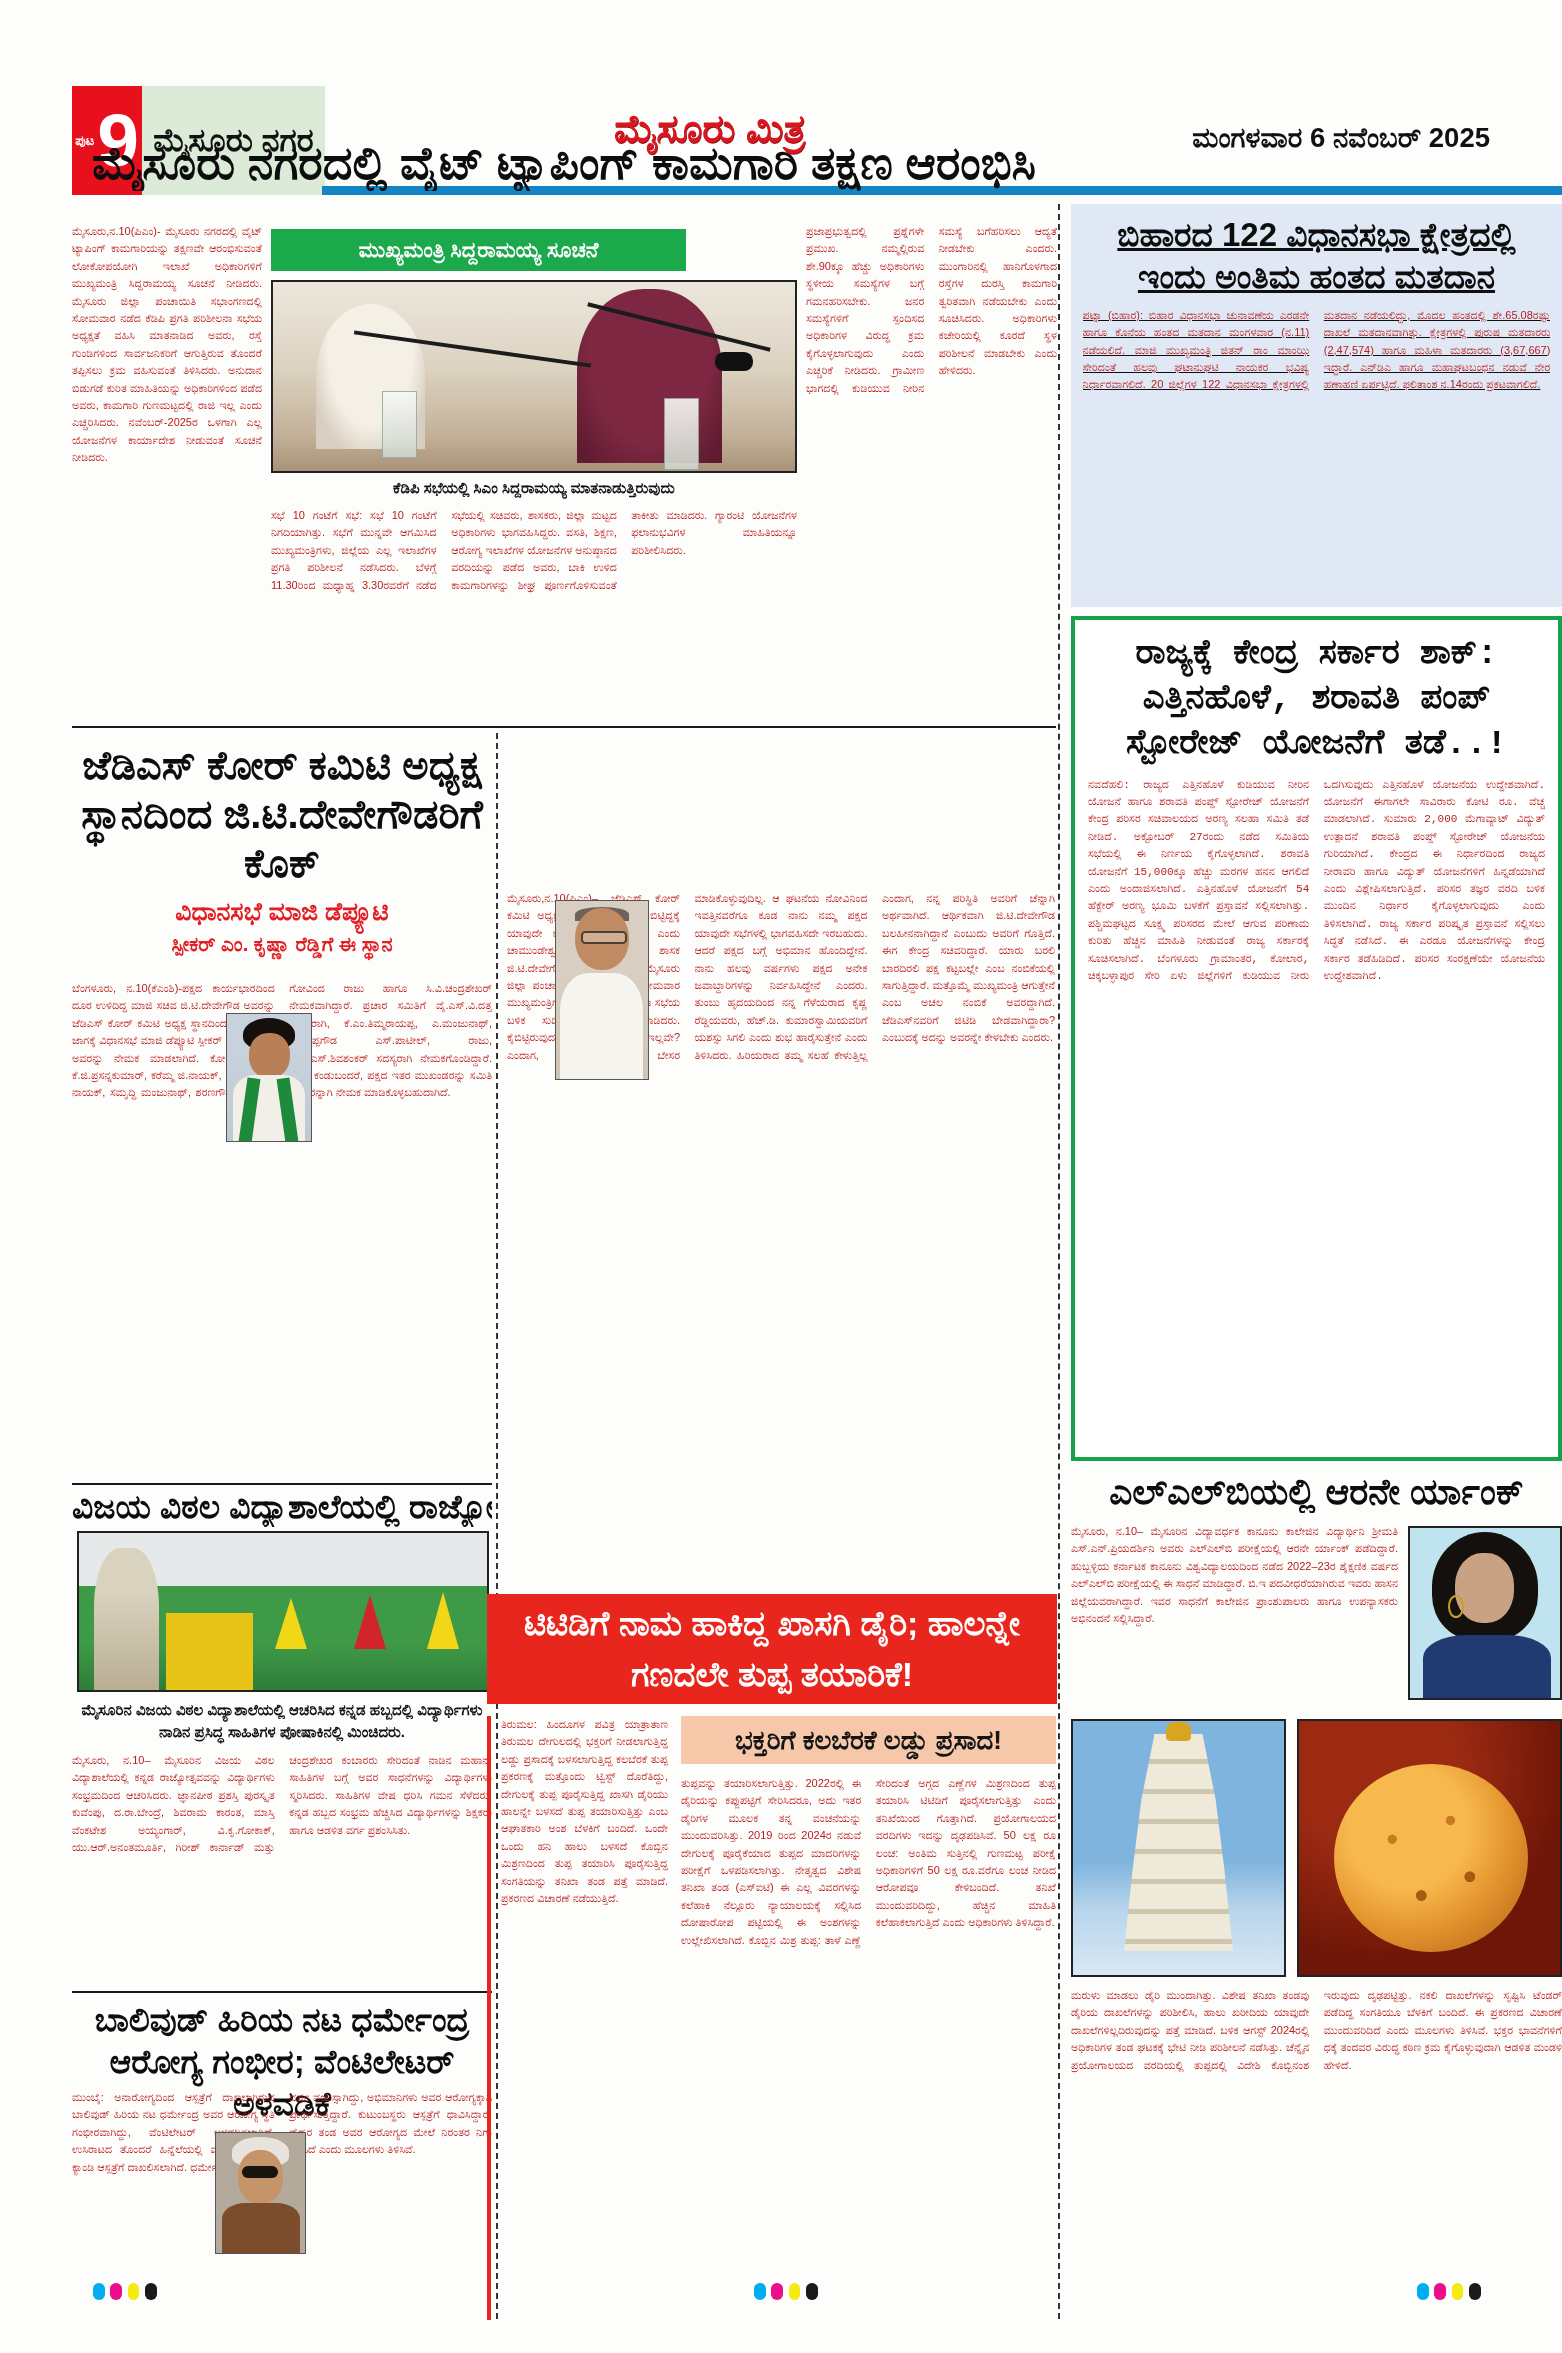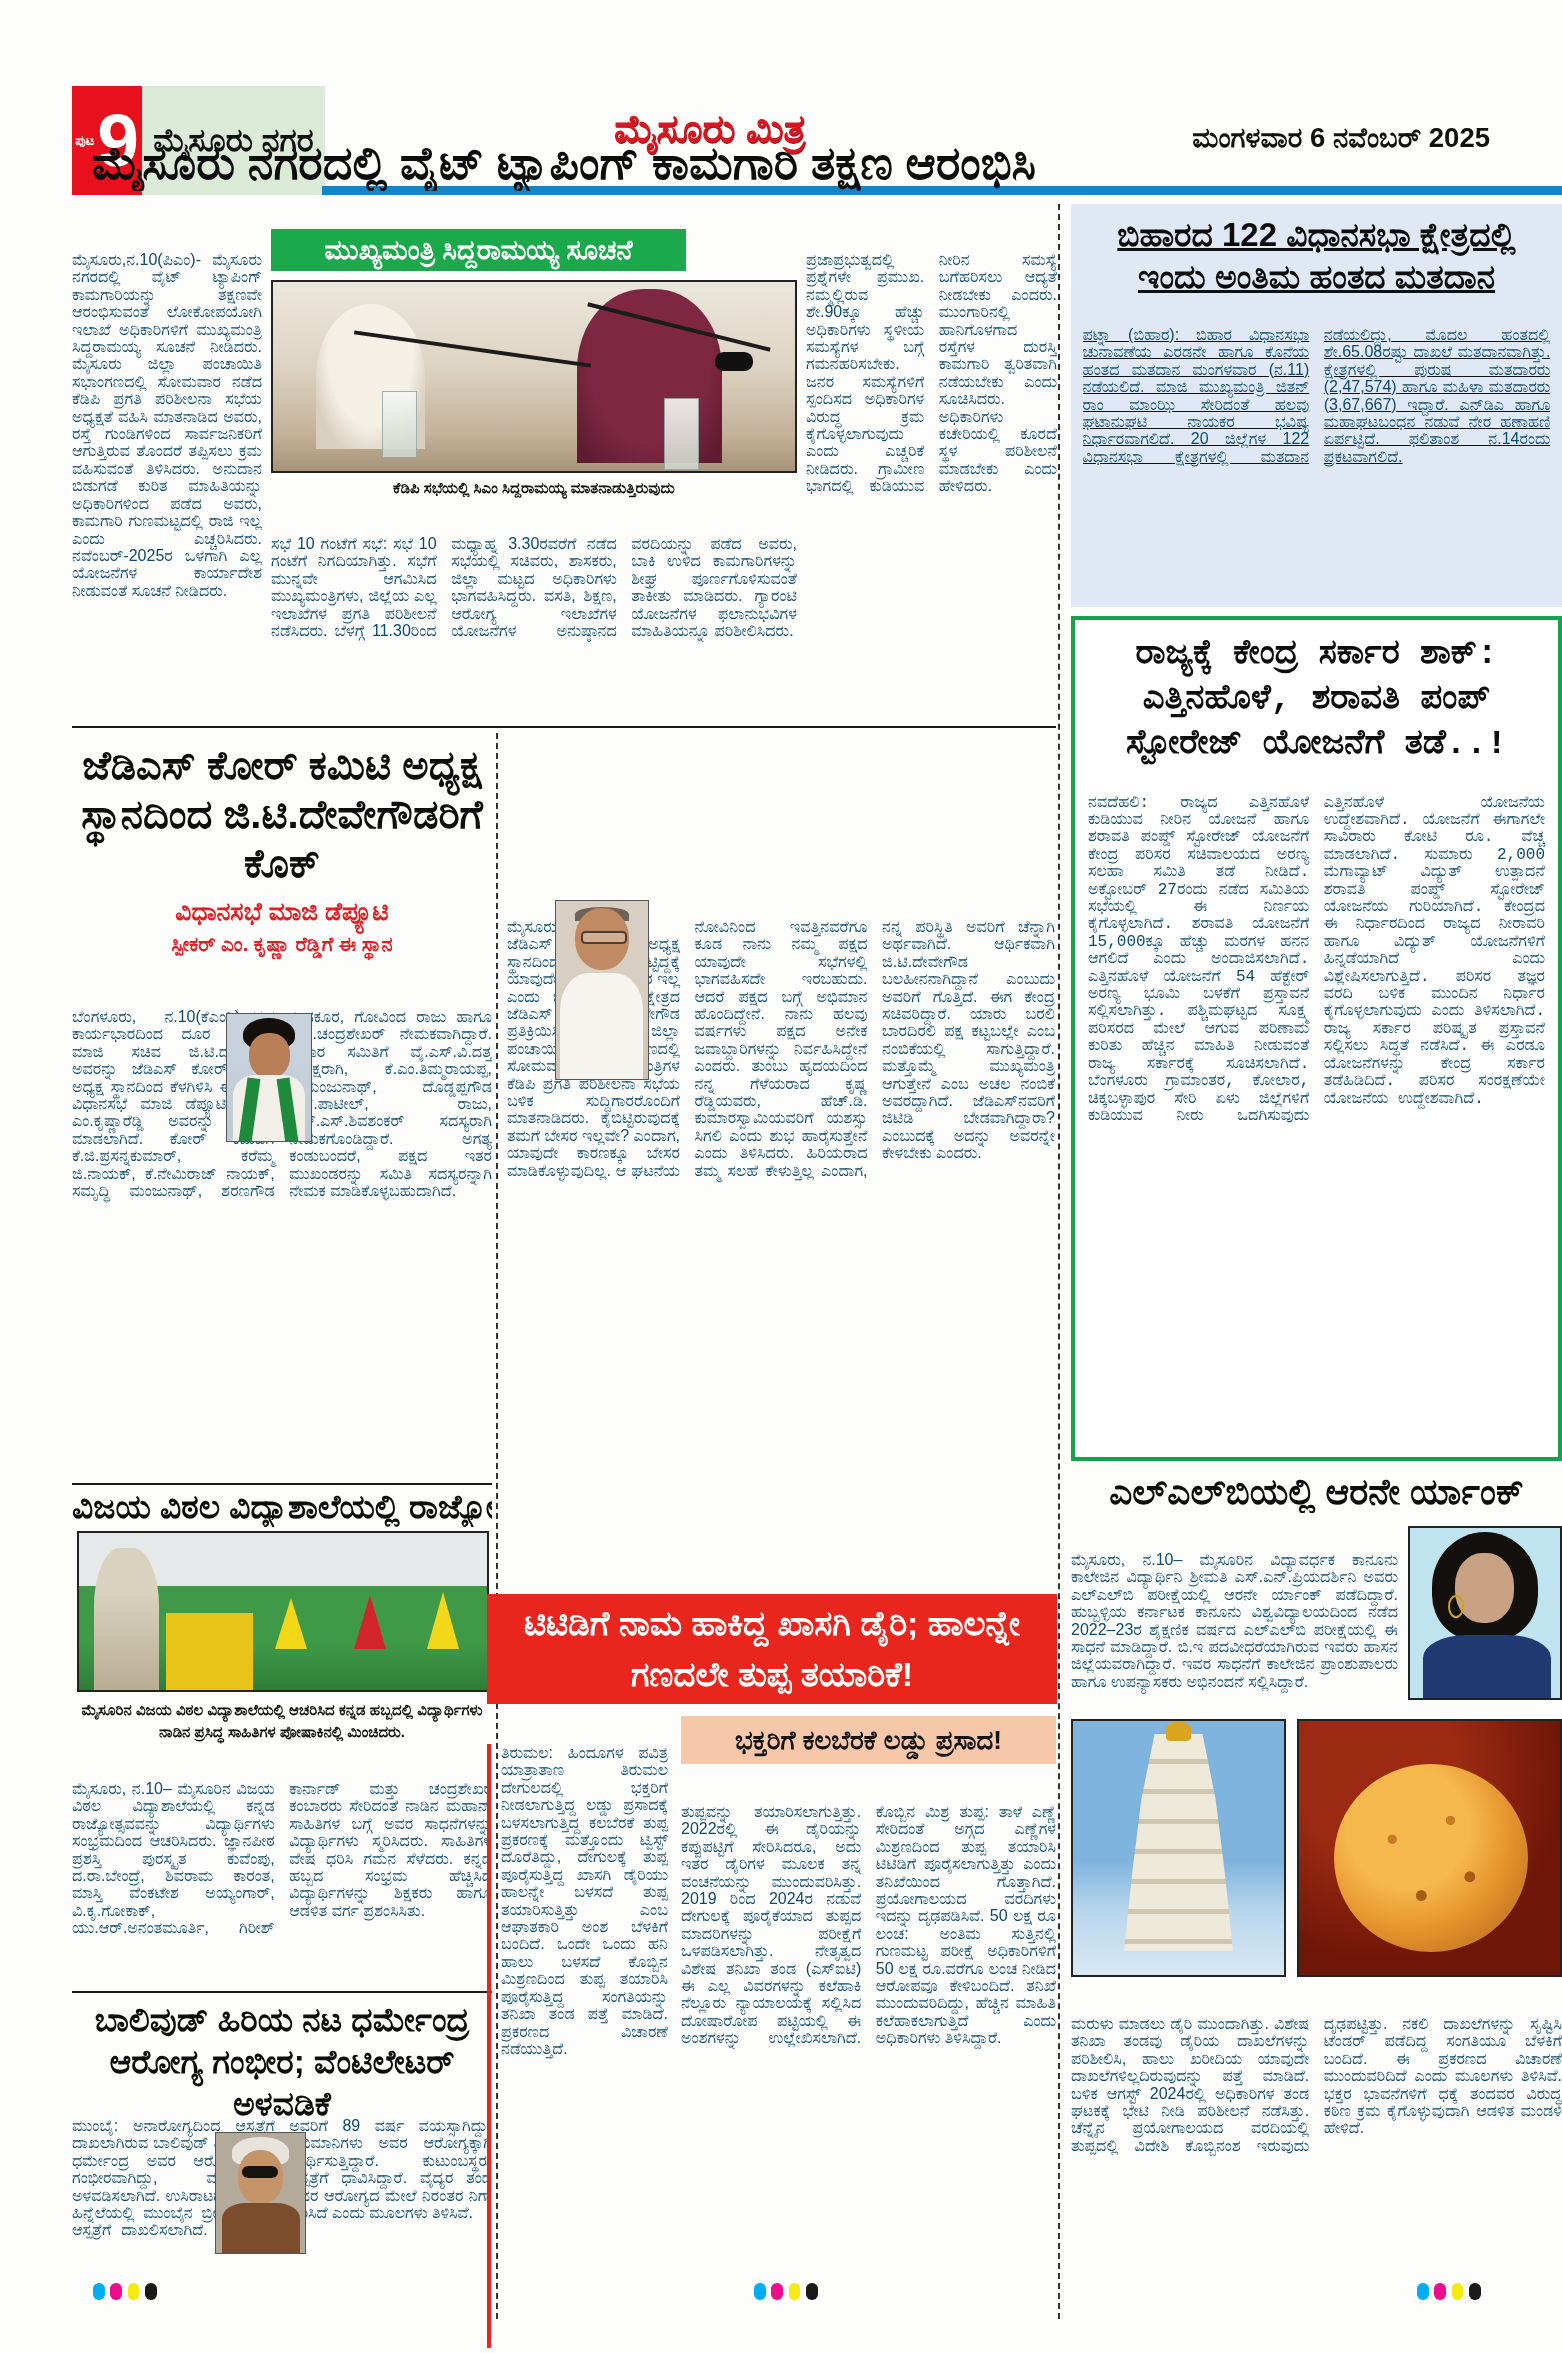--- a/index.html
+++ b/index.html
@@ -1,19 +1,19 @@
 <!DOCTYPE html>
 <html style="font-size:11.6px"><head>
 <meta charset="utf-8">
 <style>
   html,body{margin:0;padding:0;background:#888;}
   .page{position:relative;width:1562px;height:2354px;background:#fdfdfb;margin:0 auto;
         font-family:"Liberation Sans","DejaVu Sans",sans-serif;color:#111;overflow:hidden;}
   .abs{position:absolute;}
-  .body-txt{font-size:16px;line-height:17.4px;text-align:justify;color:#0c4a6e;margin-top:28px;}
+  .body-txt{font-size:11px;line-height:17.4px;text-align:justify;color:#b91c1c;}
   .cols2{column-count:2;column-gap:14.5px;}
   .cols3{column-count:3;column-gap:14.5px;}
   .headline{font-weight:900;color:#0d0d0d;text-align:center;}
   .caption{font-weight:bold;font-size:15px;text-align:center;color:#111;line-height:22px;}
   .hrule{background:#1a1a1a;height:2.2px;}
   .vdash{border-left:2.2px dashed #333;width:0;}
   
   .pagenum-box{left:72px;top:86px;width:70px;height:109px;background:#e8101c;color:#fff;
      display:flex;align-items:center;justify-content:center;gap:2.9px;}
   .pagenum-box .small{font-size:13px;font-weight:bold;}
@@ -21,21 +21,21 @@
   .section-box{left:142px;top:86px;width:183px;height:109px;background:#dcead8;
      display:flex;align-items:center;justify-content:center;font-size:32px;font-weight:900;}
   .masthead{left:507px;top:107px;width:406px;text-align:center;color:#da1720;font-size:39px;
      font-weight:900;transform:skewX(-4deg);text-shadow:0.7px 0.7px 0 #8c0d12;}
   .date-line{left:1051px;top:122px;width:439px;text-align:right;font-size:27.5px;font-weight:bold;}
   .blue-rule{left:322px;top:186px;width:1240px;height:9.4px;background:#1385c5;}
   
   .main-headline{left:72px;top:136px;width:984px;font-size:46px;white-space:nowrap;overflow:hidden;}
   .m-col1{left:72px;top:223px;width:190px;height:475px;overflow:hidden;}
   .kicker{left:271px;top:229px;width:415px;height:42px;background:#1ba94c;color:#fff;font-weight:900;
-     font-size:27px;display:flex;align-items:center;justify-content:center;}
+     font-size:21px;display:flex;align-items:center;justify-content:center;}
   .photo-kdp{left:271px;top:280px;width:526px;height:193px;border:2.2px solid #222;box-sizing:border-box;
      background:linear-gradient(180deg,#ece7dc 0%,#ddd3c2 45%,#c4b29a 80%,#a89378 100%);overflow:hidden;}
   .kdp-fig1{position:absolute;left:43px;top:22px;width:109px;height:145px;background:radial-gradient(ellipse at 50% 30%,#f4f0e6 0 55%,#d8cfc0 80%);border-radius:50% 50% 0 0;}
   .kdp-fig2{position:absolute;left:304px;top:7.2px;width:145px;height:174px;background:radial-gradient(ellipse at 50% 35%,#7d2742 0 60%,#5f1c31 90%);border-radius:46% 46% 0 0;}
   .kdp-mic1{position:absolute;left:80px;top:65px;width:239px;height:3.6px;background:#1c1c1c;transform:rotate(8deg);}
   .kdp-mic2{position:absolute;left:312px;top:43px;width:188px;height:3.6px;background:#1c1c1c;transform:rotate(14deg);}
   .kdp-michead{position:absolute;left:442px;top:70px;width:38px;height:19px;background:#111;border-radius:8.7px;}
   .kdp-glass{position:absolute;left:109px;top:109px;width:33px;height:65px;background:linear-gradient(180deg,#f7f8f5,#cfd6cc);border:0.7px solid #9aa;opacity:.9;}
   .kdp-glass2{position:absolute;left:391px;top:116px;width:33px;height:70px;background:linear-gradient(180deg,#f7f8f5,#cfd6cc);border:0.7px solid #9aa;opacity:.9;}
   .m-caption{left:271px;top:477px;width:526px;}

